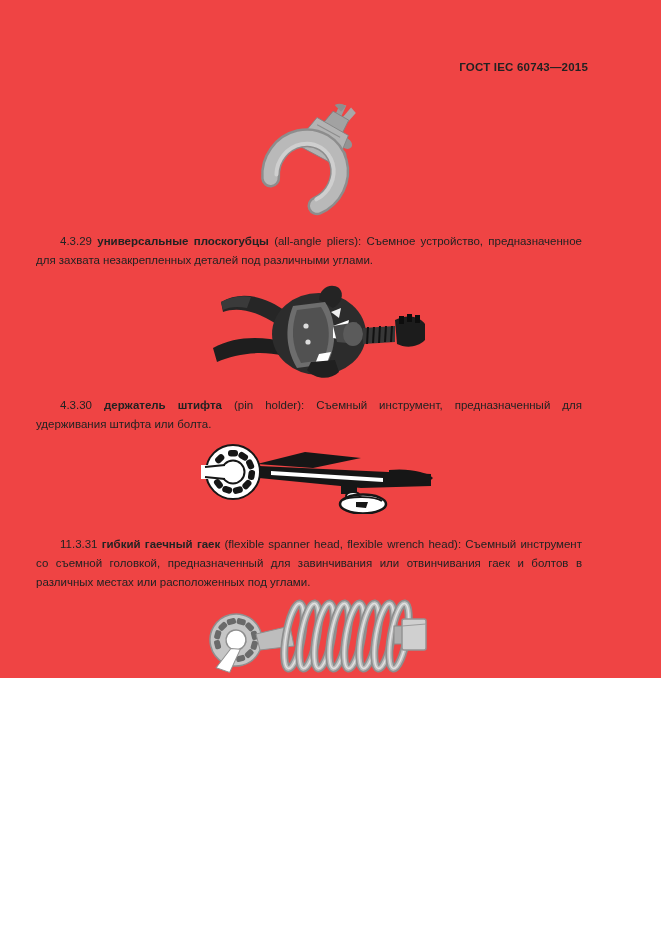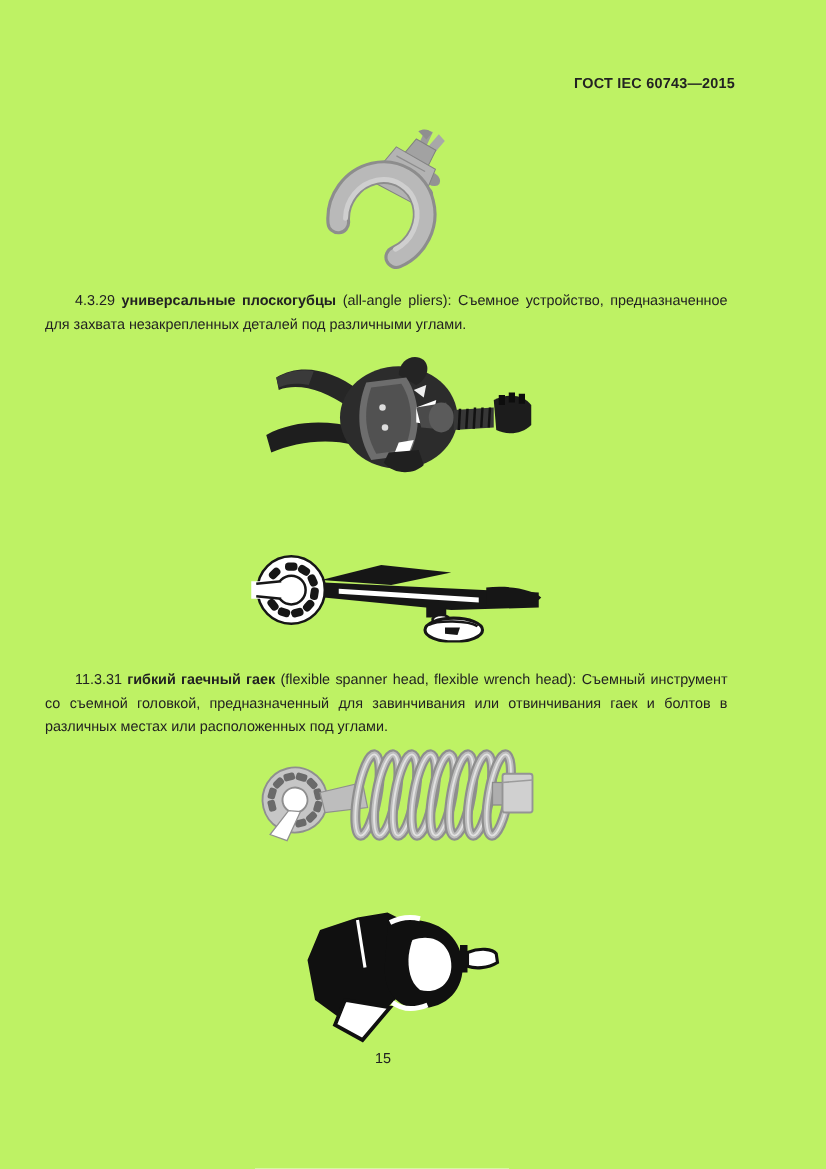--- a/index.html
+++ b/index.html
@@ -1,19 +1,19 @@
 <!DOCTYPE html>
 <html><head>
 <meta charset="utf-8">
 <style>
   * { margin:0; padding:0; box-sizing:border-box; }
   html, body { background:#ffffff; }
   .page {
-    position:relative; width:661px; height:935px; margin:0 auto;
-    background:#bef264; overflow:hidden;
+    position:relative; width:661px; height:678px; margin:0 auto;
+    background:#ef4444; overflow:hidden;
     font-family:"Liberation Sans", sans-serif; color:#222222;
   }
   .doc-header {
     position:absolute; top:61px; left:36px; width:552px;
     text-align:right; font-weight:bold; font-size:11.5px; letter-spacing:0.2px;
   }
   .entry {
     position:absolute; left:36px; width:546px;
     font-size:11.5px; line-height:19px; text-align:justify; text-indent:24px;
   }
@@ -82,20 +82,25 @@
       </g>
       <path d="M188,38 C200,32 212,34 218,42 L218,58 C210,66 198,66 190,62 Z" fill="#1c1c1c"></path>
       <g fill="#0d0d0d">
         <rect x="192" y="34" width="5" height="8"></rect>
         <rect x="200" y="32" width="5" height="8"></rect>
         <rect x="208" y="33" width="5" height="8"></rect>
       </g>
     </svg>
   </div>
 
+  <p class="entry" style="top:396px;">
+    <span class="num">4.3.30</span>
+    <span class="term">держатель штифта</span>
+    <span class="def">(pin holder): Съемный инструмент, предназначенный для удерживания штифта или болта.</span>
+  </p>
 
   <div class="figure" style="left:193px; top:438px;">
     <svg width="244" height="76" viewBox="0 0 244 76">
       <circle cx="40" cy="34" r="27" fill="#ffffff" stroke="#161616" stroke-width="2"></circle>
       <g fill="#161616">
         <rect x="35" y="12" width="10" height="6.5" rx="3"></rect>
         <rect x="35" y="12" width="10" height="6.5" rx="3" transform="rotate(33 40 34)"></rect>
         <rect x="35" y="12" width="10" height="6.5" rx="3" transform="rotate(66 40 34)"></rect>
         <rect x="35" y="12" width="10" height="6.5" rx="3" transform="rotate(99 40 34)"></rect>
         <rect x="35" y="12" width="10" height="6.5" rx="3" transform="rotate(132 40 34)"></rect>

